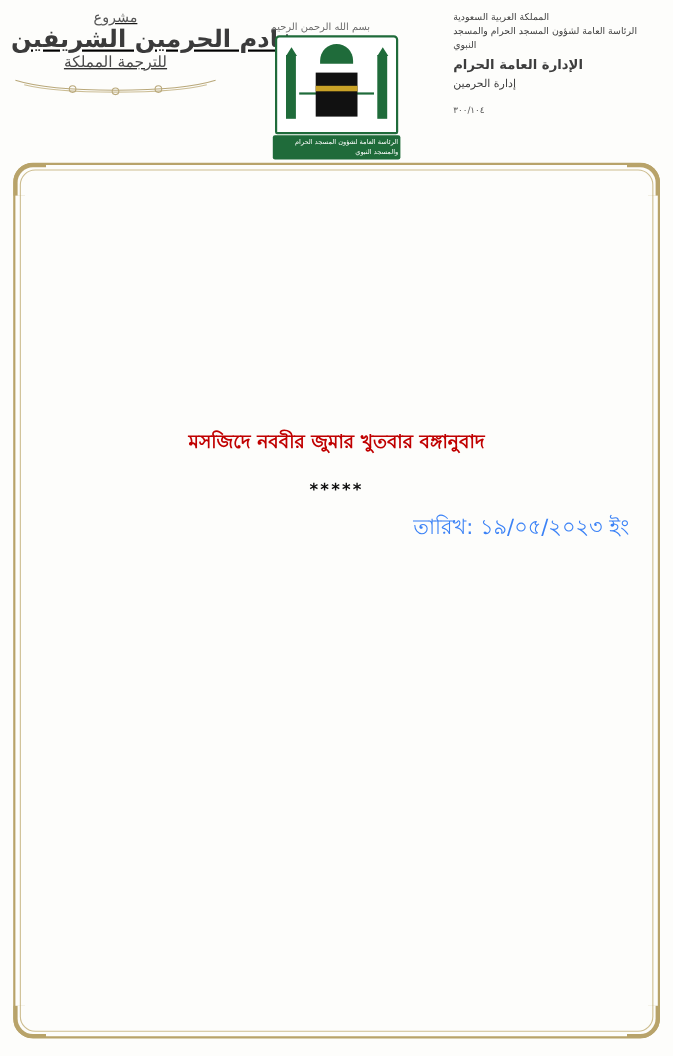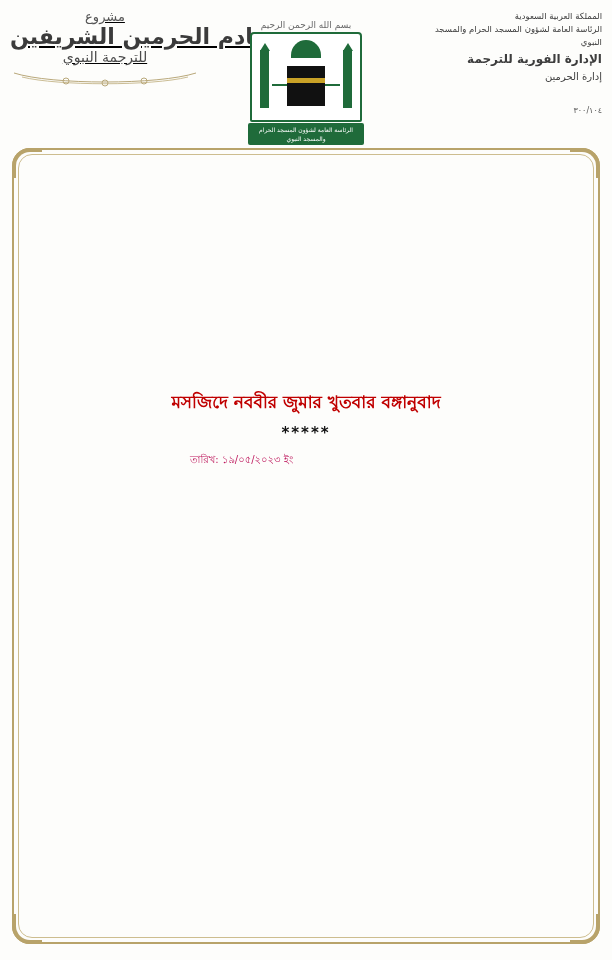--- a/index.html
+++ b/index.html
@@ -36,28 +36,27 @@
   .hdr-left {
     width: 190px;
     padding-top: 4px;
     text-align: center;
     position: relative;
     text-decoration: underline;
   }
 
   .hdr-center {
     width: 180px;
-    text-align: center;
     position: relative;
   }
 
   .hdr-right {
     width: 190px;
     padding-top: 4px;
-    text-align: right;
+    text-align: left;
     direction: rtl;
   }
 
   
   .calli-left {
     color: #4a4a4a;
     line-height: 1.05;
     font-family: "DejaVu Sans", sans-serif;
   }
   .calli-left .l1 {
@@ -177,21 +176,21 @@
   .ar-block {
     color: #3d3d3d;
     font-family: "DejaVu Sans", sans-serif;
     line-height: 1.5;
   }
   .ar-block .a1 { font-size: 8.5px; }
   .ar-block .a2 { font-size: 8.5px; }
   .ar-block .a3 { font-size: 8.5px; }
   .ar-block .a4 { font-size: 12px; font-weight: bold; margin-top: 2px; }
   .ar-block .a5 { font-size: 10px; margin-top: 1px; }
-  .ar-block .a6 { font-size: 8px; margin-top: 21px; color: #555; direction: ltr; }
+  .ar-block .a6 { font-size: 8px; margin-top: 11px; color: #555; direction: ltr; }
 
   
   .frame-outer {
     position: absolute;
     left: 12px;
     top: 148px;
     width: 588px;
     height: 796px;
     border: 2px solid #b8a36a;
     border-radius: 18px;
@@ -227,21 +226,21 @@
     top: 390px;
     width: 532px;
     text-align: center;
     font-family: "DejaVu Sans", sans-serif;
   }
   .title {
     color: #c00000;
     font-size: 17px;
     font-weight: bold;
     line-height: 1.5;
-    margin-bottom: 8px;
+    margin-bottom: 20px;
   }
   .stars {
     color: #111;
     font-size: 15px;
     letter-spacing: 2px;
     margin-bottom: 10px;
     font-weight: bold;
   }
   .subject {
     color: #111;
@@ -250,39 +249,39 @@
     line-height: 1.6;
     margin-bottom: 7px;
   }
   .speaker {
     color: #111;
     font-size: 13.5px;
     line-height: 1.6;
     margin-bottom: 5px;
   }
   .date {
-    color: #be185d;
-    font-size: 10px;
+    color: #3b82f6;
+    font-size: 19px;
     line-height: 1.6;
-    text-align: left;
+    text-align: right;
     padding-left: 150px;
   }
 </style>
 </head>
 <body>
 
 <div class="page">
 
   <div class="header">
 
     <div class="hdr-left">
       <div class="calli-left">
         <div class="l1">مشروع</div>
         <div class="l2">خادم الحرمين الشريفين</div>
-        <div class="l3">للترجمة النبوي</div>
+        <div class="l3">للترجمة المملكة</div>
       </div>
       <div class="swoosh">
         <svg width="186" height="18" viewBox="0 0 186 18">
           <path d="M2 4 C40 16, 146 16, 184 4" stroke="#b9a87a" stroke-width="1" fill="none"></path>
           <path d="M10 8 C46 17, 140 17, 176 8" stroke="#cbbd95" stroke-width="1" fill="none"></path>
           <circle cx="54" cy="12" r="3" fill="none" stroke="#b9a87a" stroke-width="1"></circle>
           <circle cx="93" cy="14" r="3" fill="none" stroke="#b9a87a" stroke-width="1"></circle>
           <circle cx="132" cy="12" r="3" fill="none" stroke="#b9a87a" stroke-width="1"></circle>
         </svg>
       </div>
@@ -299,21 +298,21 @@
           <div class="kaaba"></div>
         </div>
         <div class="emblem-banner">الرئاسة العامة لشؤون المسجد الحرام والمسجد النبوي</div>
       </div>
     </div>
 
     <div class="hdr-right">
       <div class="ar-block">
         <div class="a1">المملكة العربية السعودية</div>
         <div class="a2">الرئاسة العامة لشؤون المسجد الحرام والمسجد النبوي</div>
-        <div class="a4">الإدارة الفورية للترجمة</div>
+        <div class="a4">الإدارة العامة الحرام</div>
         <div class="a5">إدارة الحرمين</div>
         <div class="a6">٣٠٠/١٠٤</div>
       </div>
     </div>
   </div>
 
   <div class="frame-outer"></div>
   <div class="frame-inner"></div>
   <div class="corner tl"></div>
   <div class="corner tr"></div>

